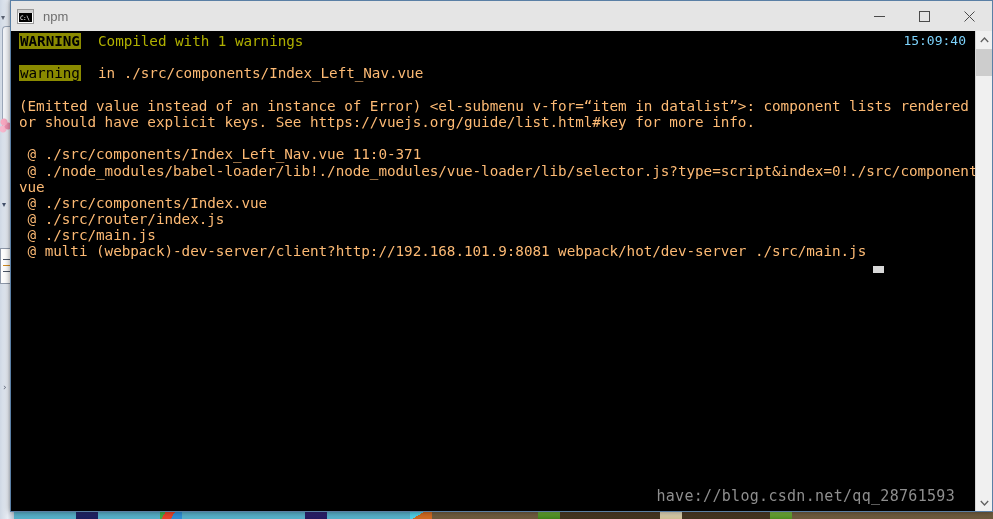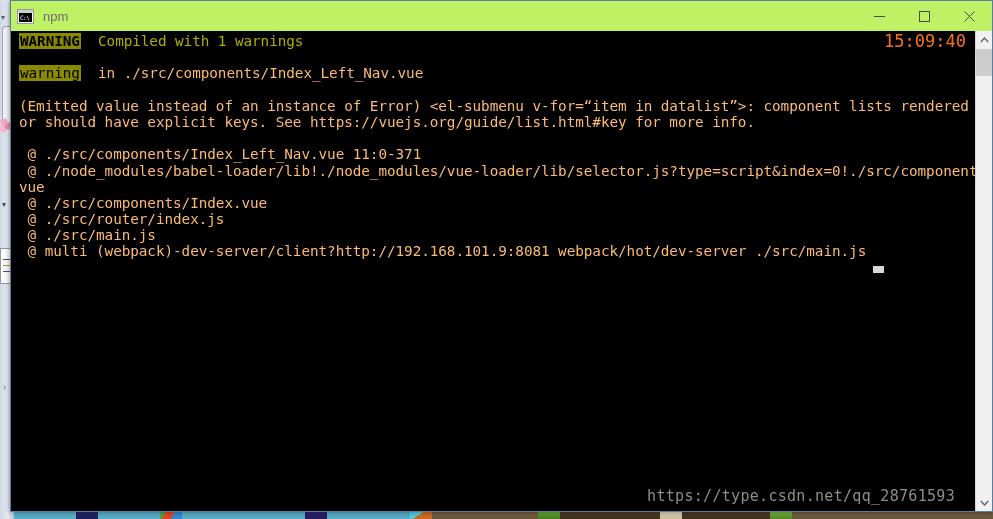--- a/index.html
+++ b/index.html
@@ -98,21 +98,21 @@
     left: 10px; top: 0;
     width: 983px; height: 512px;
     background: #000;
     border: 1px solid #5a7fa5;
     box-sizing: border-box;
     box-shadow: 0 0 6px rgba(0,0,0,.45);
   }
   .titlebar {
     position: relative;
     height: 30px;
-    background: #bef264;
+    background: #e5e5e5;
     display: flex;
     align-items: center;
     border-bottom: 1px solid #e6e6e6;
   }
   .title-icon {
     width: 17px; height: 15px;
     margin-left: 6px;
     background: #ffffff;
     border: 1px solid #9a9a9a;
     position: relative;
@@ -187,23 +187,23 @@
     background: #8a8a00;
     color: #000000;
     padding: 0 1px;
   }
   .yellow { color: #b0b000; }
   .white  { color: #fdba74; }
 
   .clock {
     position: absolute;
     right: 26px; top: 2px;
-    color: #f97316;
+    color: #7dd3fc;
     font-family: "DejaVu Sans Mono", "Liberation Mono", monospace;
-    font-size: 17px;
+    font-size: 13px;
     line-height: 16.2px;
     white-space: pre;
   }
 
   .cursor {
     position: absolute;
     left: 862px; top: 235px;
     width: 11px; height: 7px;
     background: #d8d8d8;
   }
@@ -299,21 +299,21 @@
             <path d="M0.5 0.5 L10.5 10.5 M10.5 0.5 L0.5 10.5" stroke="currentColor" stroke-width="1" fill="none"></path>
           </svg>
         </div>
       </div>
     </div>
 
     <div class="console">
       <div class="conwrap">
         <div class="lines" id="console-lines"><div class="row"><span class="tag">WARNING</span><span class="yellow">  Compiled with 1 warnings</span></div><div class="row"><span class="white">&nbsp;</span></div><div class="row"><span class="tag-lc">warning</span><span class="white">  in ./src/components/Index_Left_Nav.vue</span></div><div class="row"><span class="white">&nbsp;</span></div><div class="row"><span class="white">(Emitted value instead of an instance of Error) &lt;el-submenu v-for=“item in datalist”&gt;: component lists rendered with v-f</span></div><div class="row"><span class="white">or should have explicit keys. See https://vuejs.org/guide/list.html#key for more info.</span></div><div class="row"><span class="white">&nbsp;</span></div><div class="row"><span class="white"> @ ./src/components/Index_Left_Nav.vue 11:0-371</span></div><div class="row"><span class="white"> @ ./node_modules/babel-loader/lib!./node_modules/vue-loader/lib/selector.js?type=script&amp;index=0!./src/components/Index.</span></div><div class="row"><span class="white">vue</span></div><div class="row"><span class="white"> @ ./src/components/Index.vue</span></div><div class="row"><span class="white"> @ ./src/router/index.js</span></div><div class="row"><span class="white"> @ ./src/main.js</span></div><div class="row"><span class="white"> @ multi (webpack)-dev-server/client?http://192.168.101.9:8081 webpack/hot/dev-server ./src/main.js</span></div></div>
         <div class="cursor"></div>
-        <div class="watermark">https://type.csdn.net/qq_28761593</div>
+        <div class="watermark">have://blog.csdn.net/qq_28761593</div>
       </div>
 
       <div class="clock">15:09:40</div>
 
       <div class="scrollbar">
         <div class="sb-btn up">
           <svg width="9" height="6" viewBox="0 0 9 6">
             <path d="M0.8 5 L4.5 1 L8.2 5" stroke="currentColor" stroke-width="1.3" fill="none"></path>
           </svg>
         </div>

